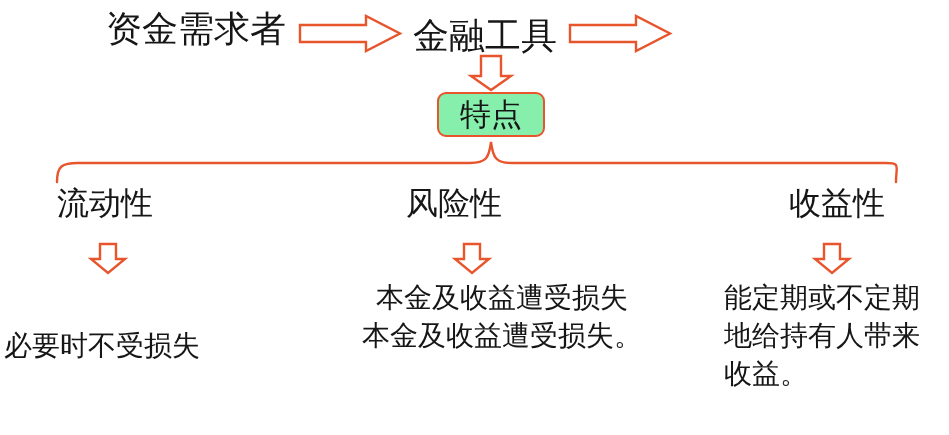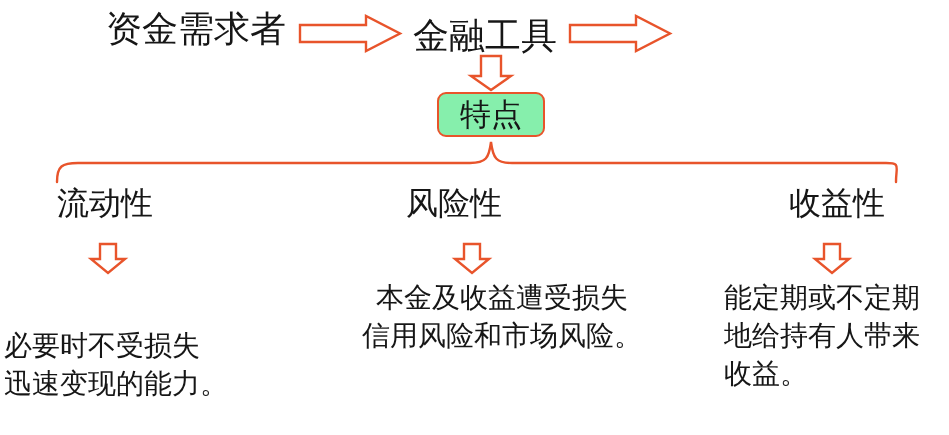--- a/index.html
+++ b/index.html
@@ -109,26 +109,25 @@
   </div>
 
   <div class="txt branch-heading" id="branch-heading-0">流动性</div>
 
   <div class="txt branch-heading" id="branch-heading-1">风险性</div>
 
   <div class="txt branch-heading" id="branch-heading-2">收益性</div>
 
   <div class="branch-body" id="branch-body-0">
     <div class="line">必要时不受损失</div>
-    <div class="line">迅速变现的能力。</div>
   </div>
 
   <div class="branch-body" id="branch-body-1">
     <div class="line">本金及收益遭受损失</div>
-    <div class="line">信用风险和市场风险。</div>
+    <div class="line">本金及收益遭受损失。</div>
   </div>
 
   <div class="branch-body" id="branch-body-2">
     <div class="line">能定期或不定期</div>
     <div class="line">地给持有人带来</div>
     <div class="line">收益。</div>
   </div>
 
   <svg class="overlay" viewBox="0 0 949 435">
 

